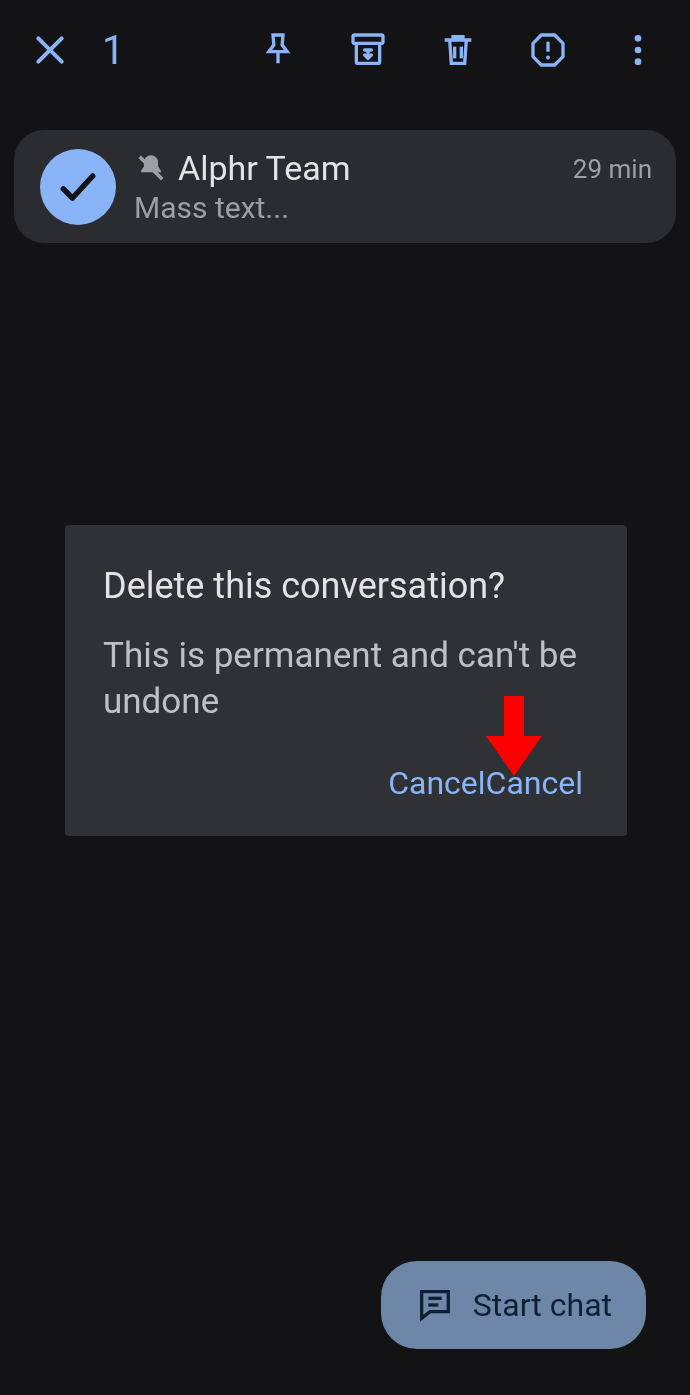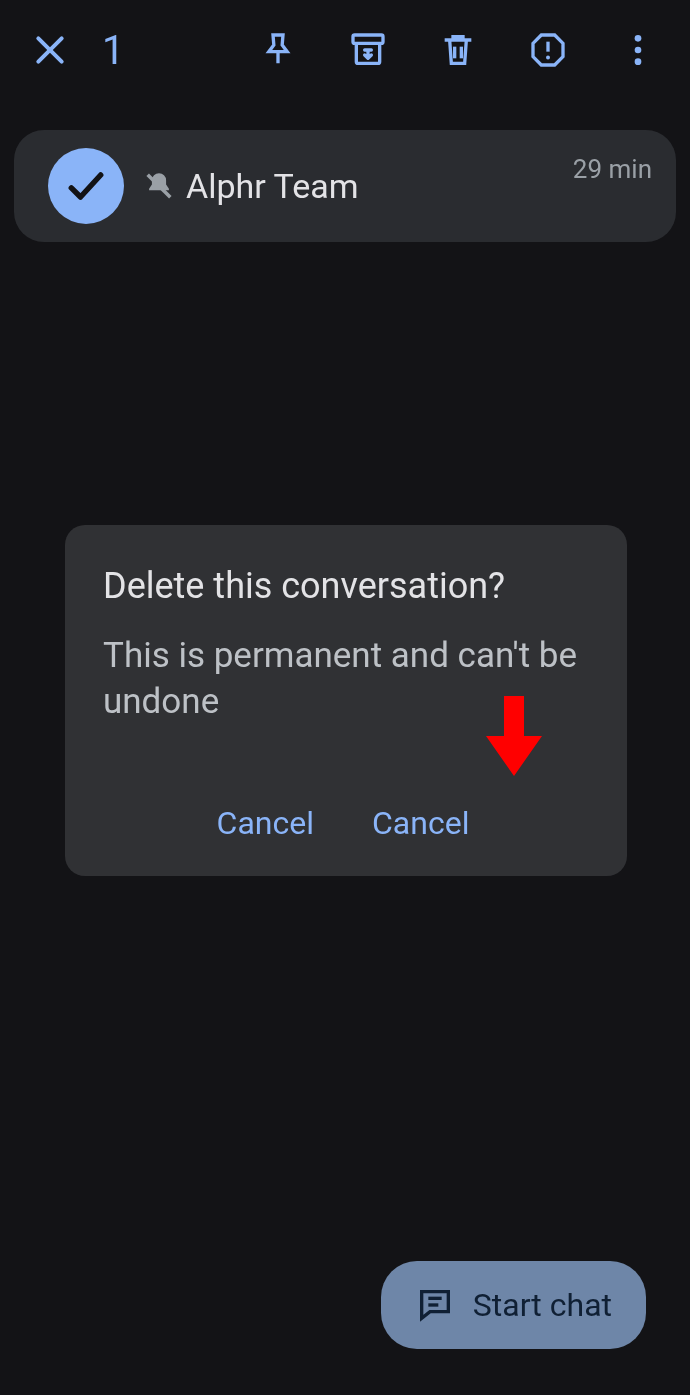--- a/index.html
+++ b/index.html
@@ -43,21 +43,21 @@
     font-size: 40px;
     color: #8ab4f8;
     font-weight: 400;
   }
 
   
   .conv-row {
     margin: 30px 14px 0 14px;
     background: #2a2c30;
     border-radius: 30px;
-    padding: 18px 24px 18px 34px;
+    padding: 18px 24px 18px 26px;
     display: flex;
     align-items: center;
     gap: 18px;
   }
   .conv-check {
     width: 76px; height: 76px;
     border-radius: 50%;
     background: #8ab4f8;
     display: flex; align-items:center; justify-content:center;
     flex-shrink: 0;
@@ -86,38 +86,37 @@
     margin-top: 6px;
   }
 
   
   .dialog {
     position: absolute;
     left: 65px;
     top: 525px;
     width: 562px;
     background: #303134;
-    border-radius: 20px;
+    border-radius: 4px;
     padding: 40px 38px 28px 38px;
   }
   .dialog-title {
     font-size: 36px;
     color: #e3e3e6;
     margin-bottom: 26px;
   }
   .dialog-body {
     font-size: 35px;
     line-height: 1.3;
     color: #bdc1c6;
   }
   .dialog-actions {
     display: flex;
-    justify-content: center;
-    gap: 58px;
-    margin-top: 80px;
+    justify-content: flex-end;
+    margin-top: 40px;
     padding-right: 6px;
     padding-bottom: 6px;
   }
   .dialog-btn {
     font-size: 32px;
     color: #8ab4f8;
     background: none;
     border: none;
     cursor: pointer;
     font-family: inherit;
@@ -209,20 +208,21 @@
     </svg>
   </div>
   <div class="conv-main">
     <div class="conv-title-line">
       <svg class="mute-icon" viewBox="0 0 24 24" fill="currentColor">
         <path d="M12 3a5 5 0 00-5 5v3l-2 3v1h14v-1l-2-3V8a5 5 0 00-5-5z" fill="#9aa0a6"></path>
         <line x1="4" y1="4" x2="20" y2="20" stroke="#9aa0a6" stroke-width="2.5"></line>
       </svg>
       <span class="conv-title">Alphr Team</span>
     </div>
+    <div class="conv-preview">Mass text...</div>
   </div>
   <div class="conv-time">29 min</div>
 </div>
 
 <div class="dialog">
   <div class="dialog-title">Delete this conversation?</div>
   <div class="dialog-body">This is permanent and can't be undone</div>
   <div class="dialog-actions">
     <button class="dialog-btn">Cancel</button>
     <button class="dialog-btn">Cancel</button>

